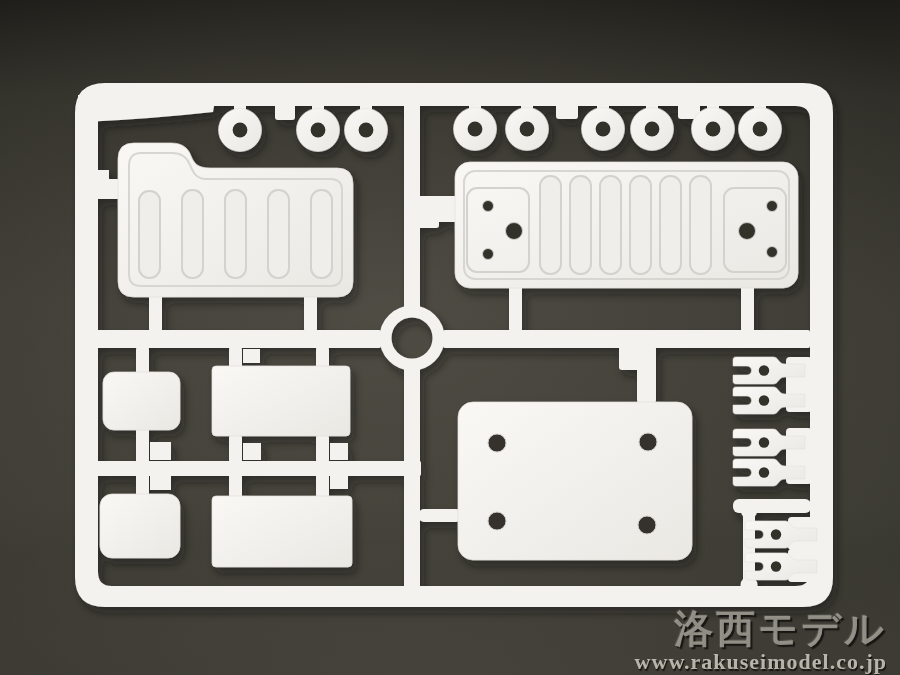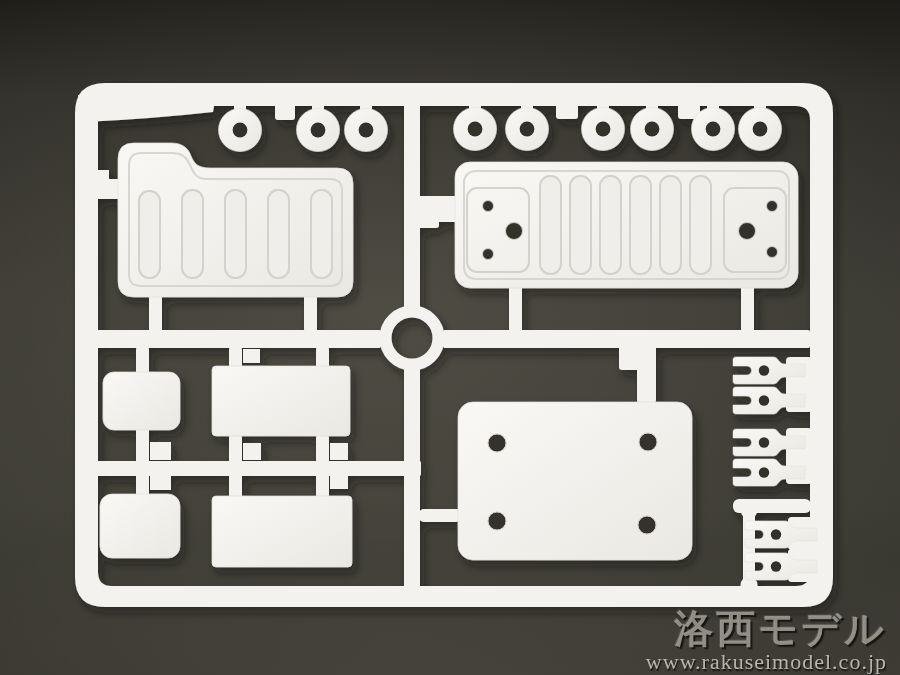--- a/index.html
+++ b/index.html
@@ -17,21 +17,21 @@
     position:absolute;right:13px;bottom:2px;text-align:right;z-index:5;
     user-select:none;line-height:1.05;
   }
   .wm-brand{
     font-size:39px;font-weight:bold;letter-spacing:3px;
     color:rgba(158,156,146,.88);
     text-shadow:2px 2px 1px rgba(10,10,8,.75), -1px -1px 0 rgba(255,255,255,.10);
   }
   .wm-url{
     font-family:"Liberation Serif","DejaVu Serif",serif;
-    font-size:22px;font-weight:normal;letter-spacing:1px;
+    font-size:22px;font-weight:bold;letter-spacing:1px;
     color:rgba(196,193,182,.92);
     text-shadow:1px 2px 1px rgba(10,10,8,.8);
   }
 </style>
 </head>
 <body>
 
 <div class="stage">
 
   <svg class="sprue-svg" width="900" height="675" viewBox="0 0 900 675">

